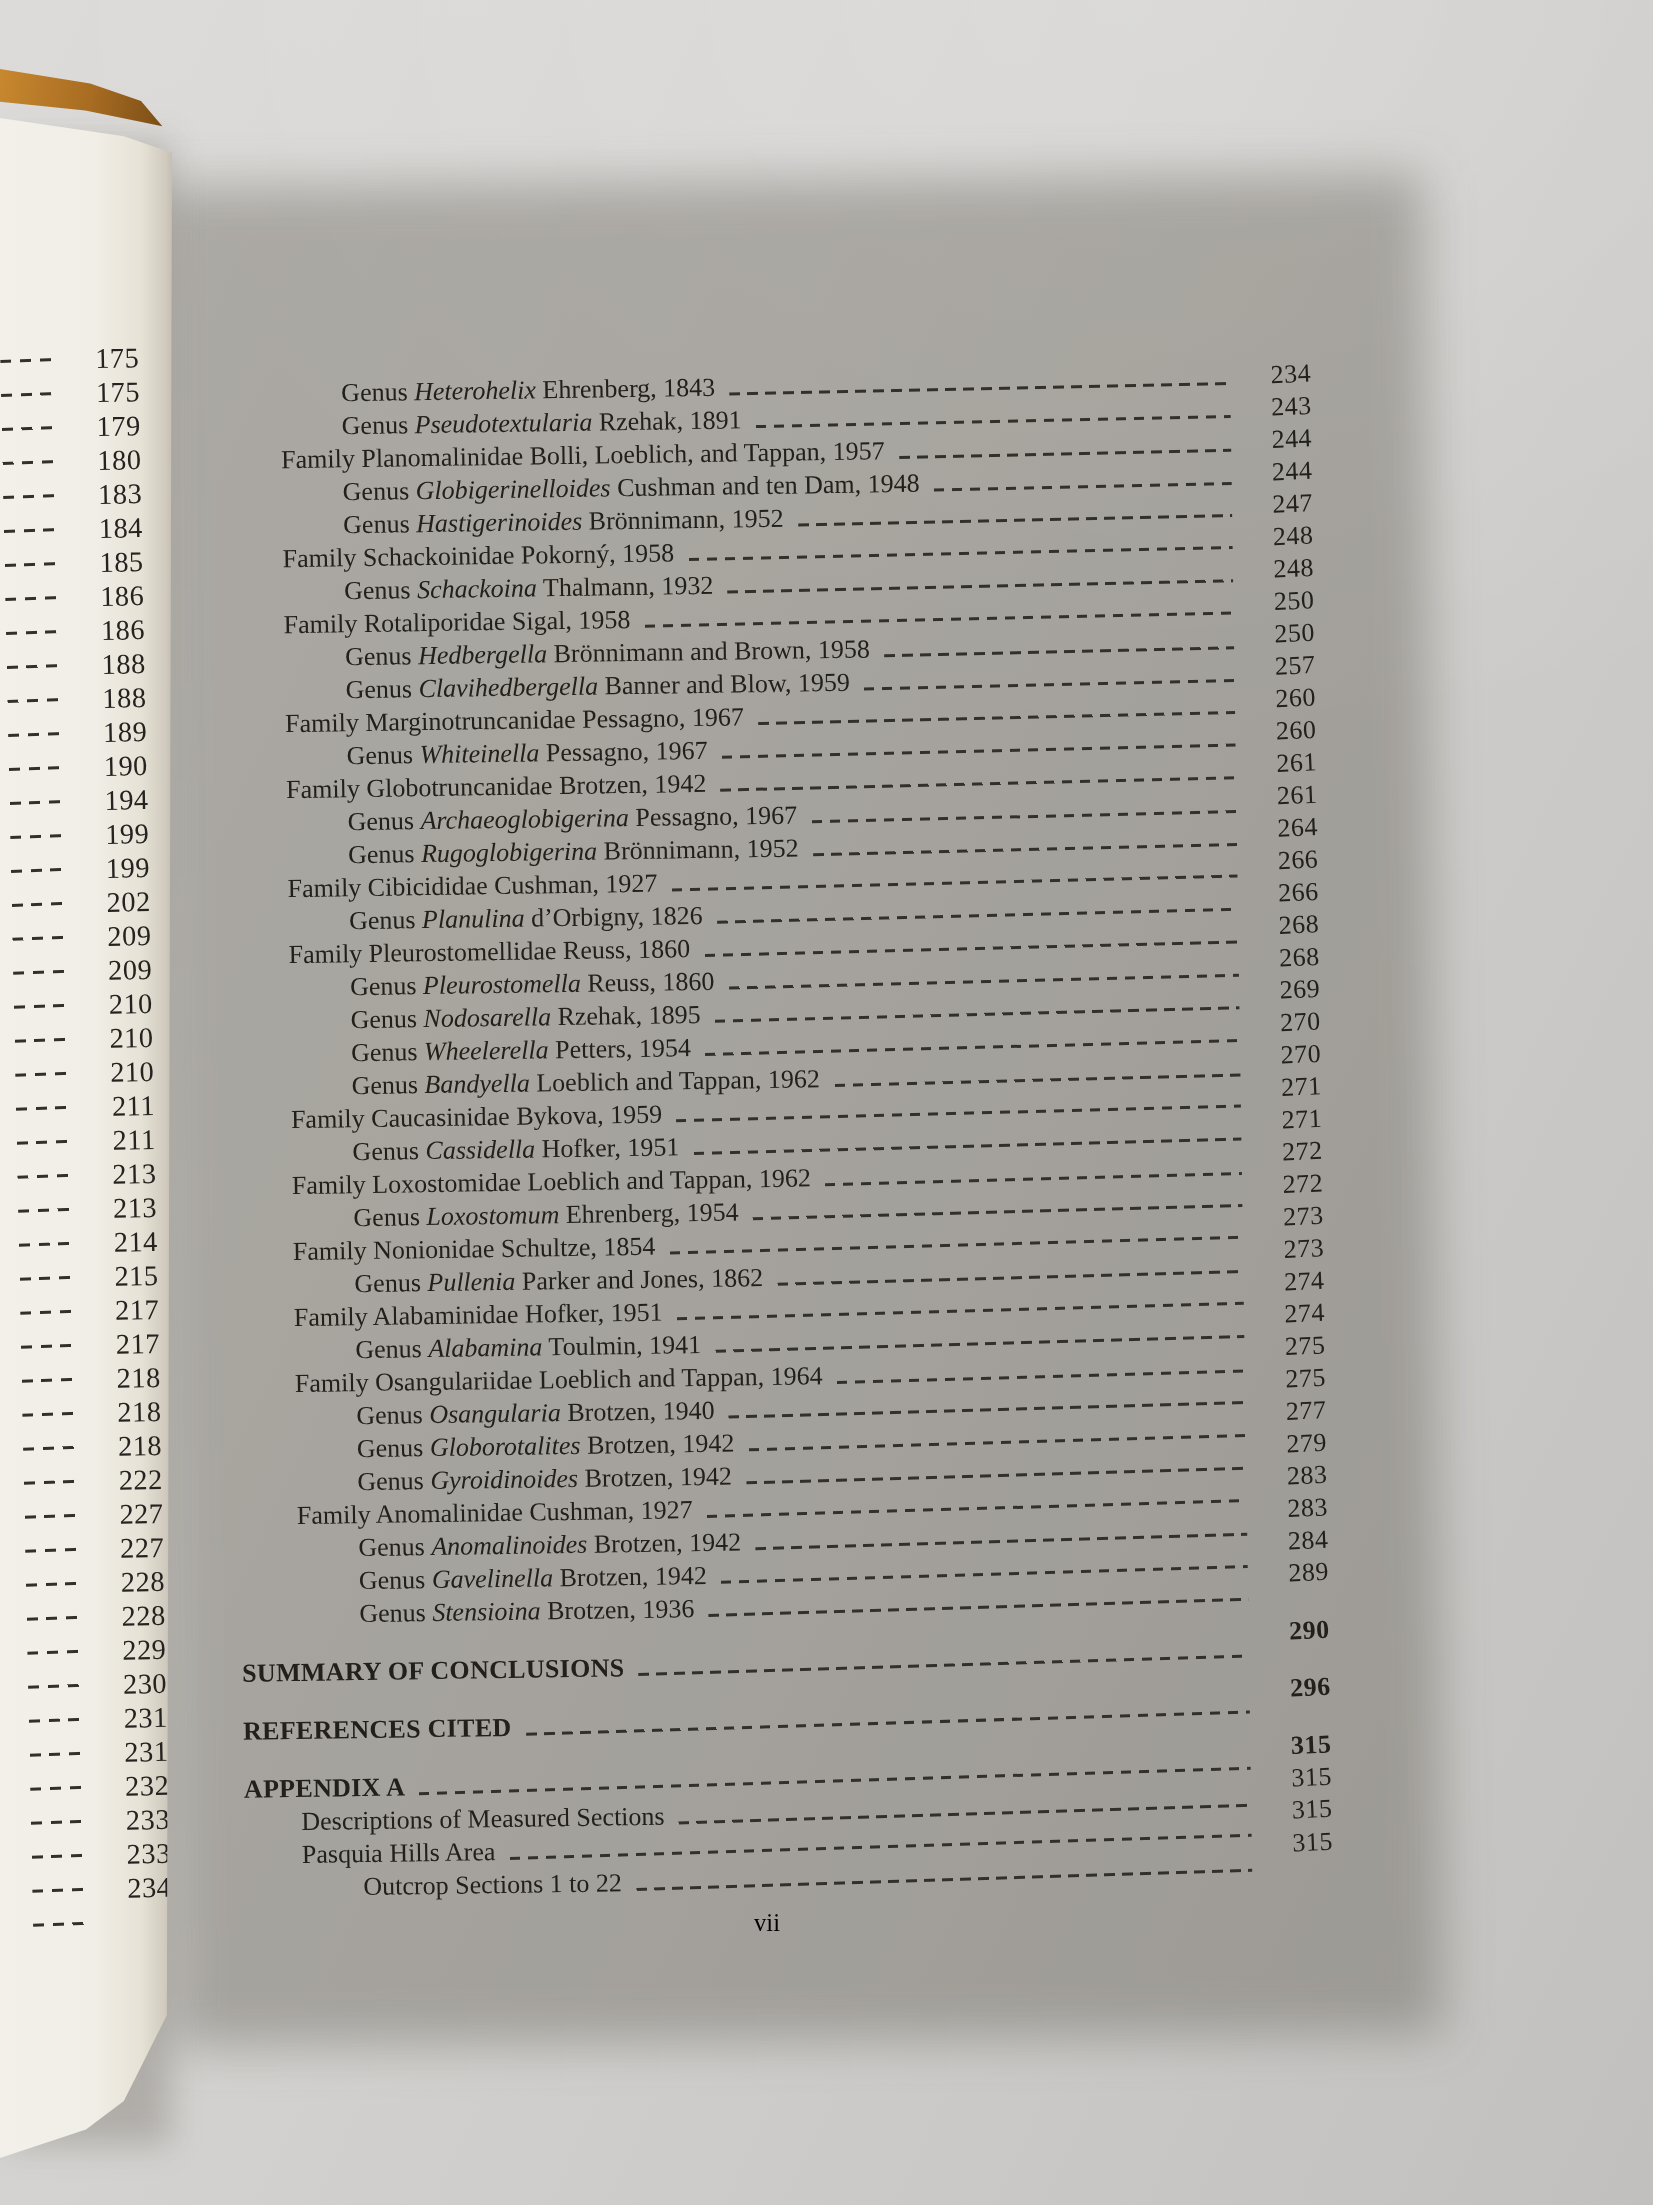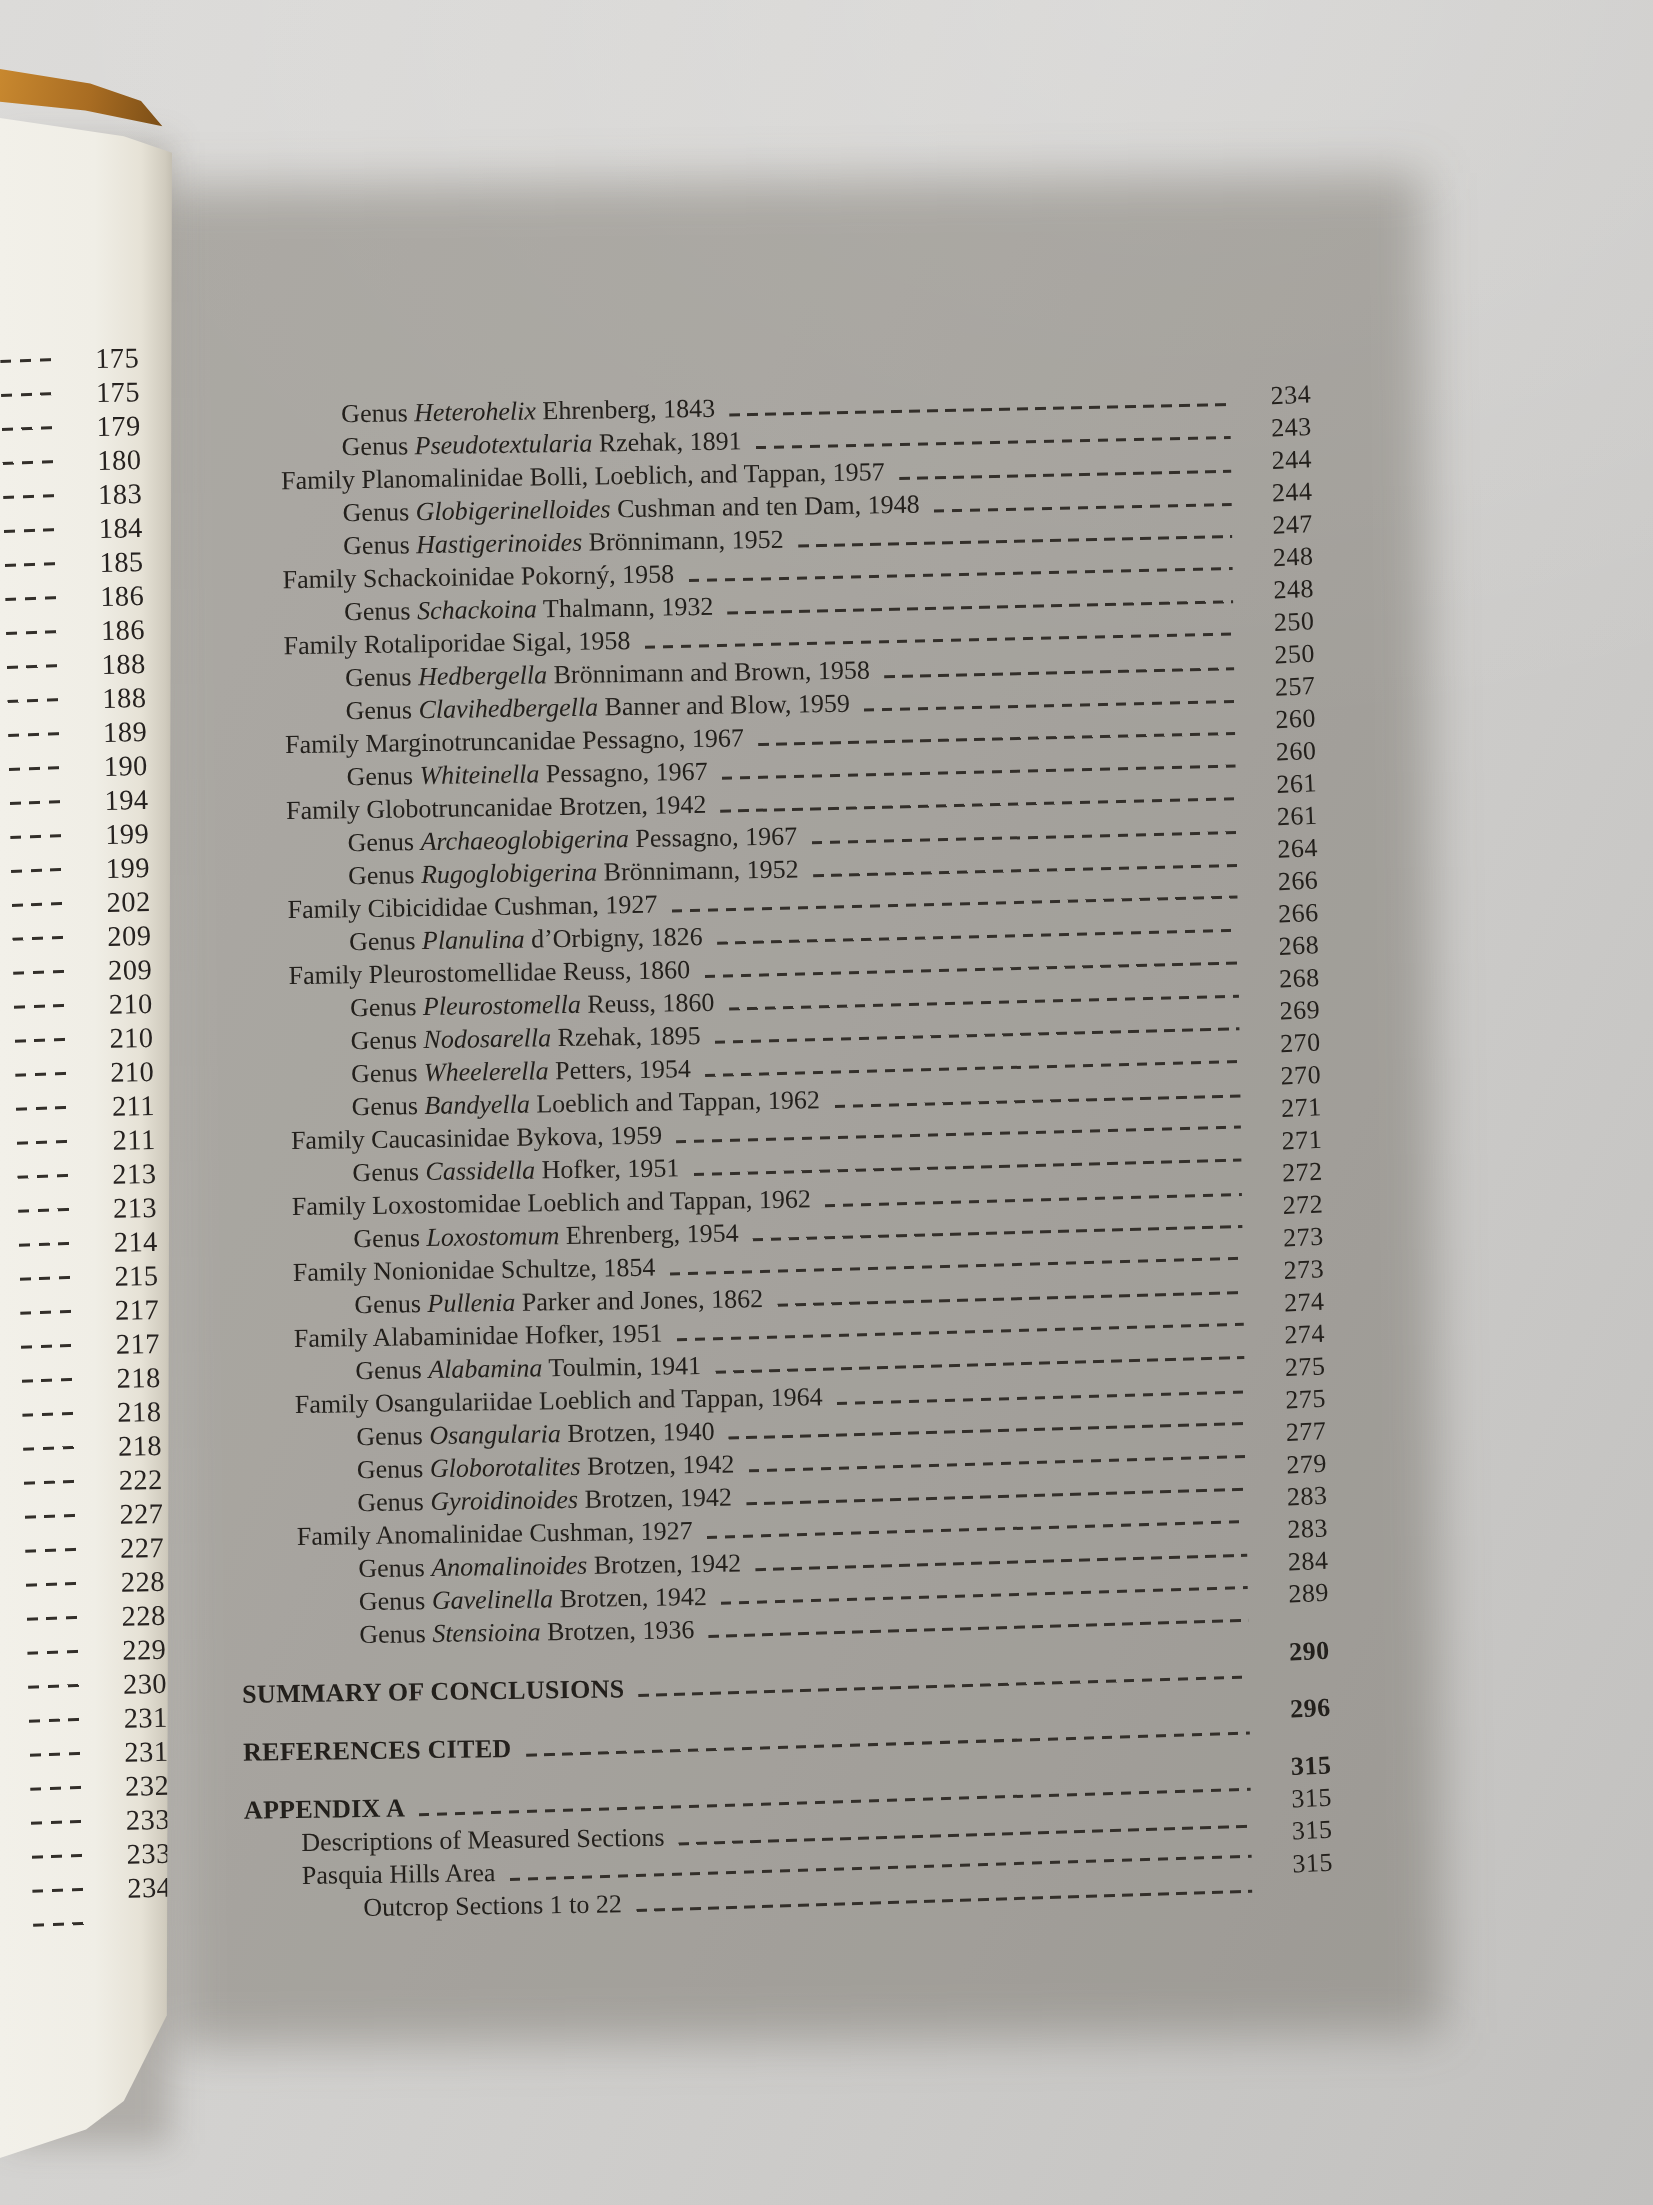--- a/index.html
+++ b/index.html
@@ -42,21 +42,21 @@
     color:#262220;
   }
   .lp-row{display:flex;align-items:center;height:34px;font-size:28.4px;}
   .lp-leader{
     flex:1;height:2.7px;margin-right:14.2px;
     background:repeating-linear-gradient(90deg,#332f2a 0 11px,transparent 11px 19.7px);
     transform:rotate(-0.9deg);transform-origin:left center;
   }
   .lp-num{width:70px;text-align:right;letter-spacing:0.5px;}
   .main-page{
-    position:absolute;left:130px;top:152px;width:1310px;height:1933px;
+    position:absolute;left:130px;top:131px;width:1310px;height:1933px;
     background:
       linear-gradient(to right,rgba(106,94,70,.20) 0,rgba(106,94,70,.07) 66px,transparent 153px),
       linear-gradient(to left,rgba(120,110,88,.18) 0,transparent 82px),
       linear-gradient(103deg,#f2f0e9 0%,#f4f2eb 30%,#f2f0e8 62%,#ecead e 0),
       linear-gradient(103deg,#f2f0e9 0%,#f4f2eb 30%,#f2f0e8 62%,#eceade 86%,#e3e1d5 100%);
     clip-path:polygon(2.6% 1.1%,50% 0.45%,98.6% 0.3%,100% 38%,98.2% 74%,95.8% 96.3%,48% 98.8%,2.6% 100%,1.7% 55%);
   }
   .toc{
     position:absolute;left:93px;top:247px;right:129px;
     transform:rotate(-0.85deg);transform-origin:top left;
@@ -496,14 +496,15 @@
         <span class="toc-label">Pasquia Hills Area</span>
         <span class="leader" style="transform: rotate(-0.94deg);"></span>
         <span class="toc-page" style="transform: translateY(-30px) rotate(-1.6deg);">315</span>
       </div>
       <div class="toc-row lvl2">
         <span class="toc-label">Outcrop Sections 1 to 22</span>
         <span class="leader" style="transform: rotate(-0.95deg);"></span>
         <span class="toc-page" style="transform: translateY(-30px) rotate(-1.6deg);">315</span>
       </div>
     </div>
+  <div class="folio" style="position:absolute;left:93px;right:129px;top:1767px;">vii</div>
 </div>
 
 
 </body></html>

